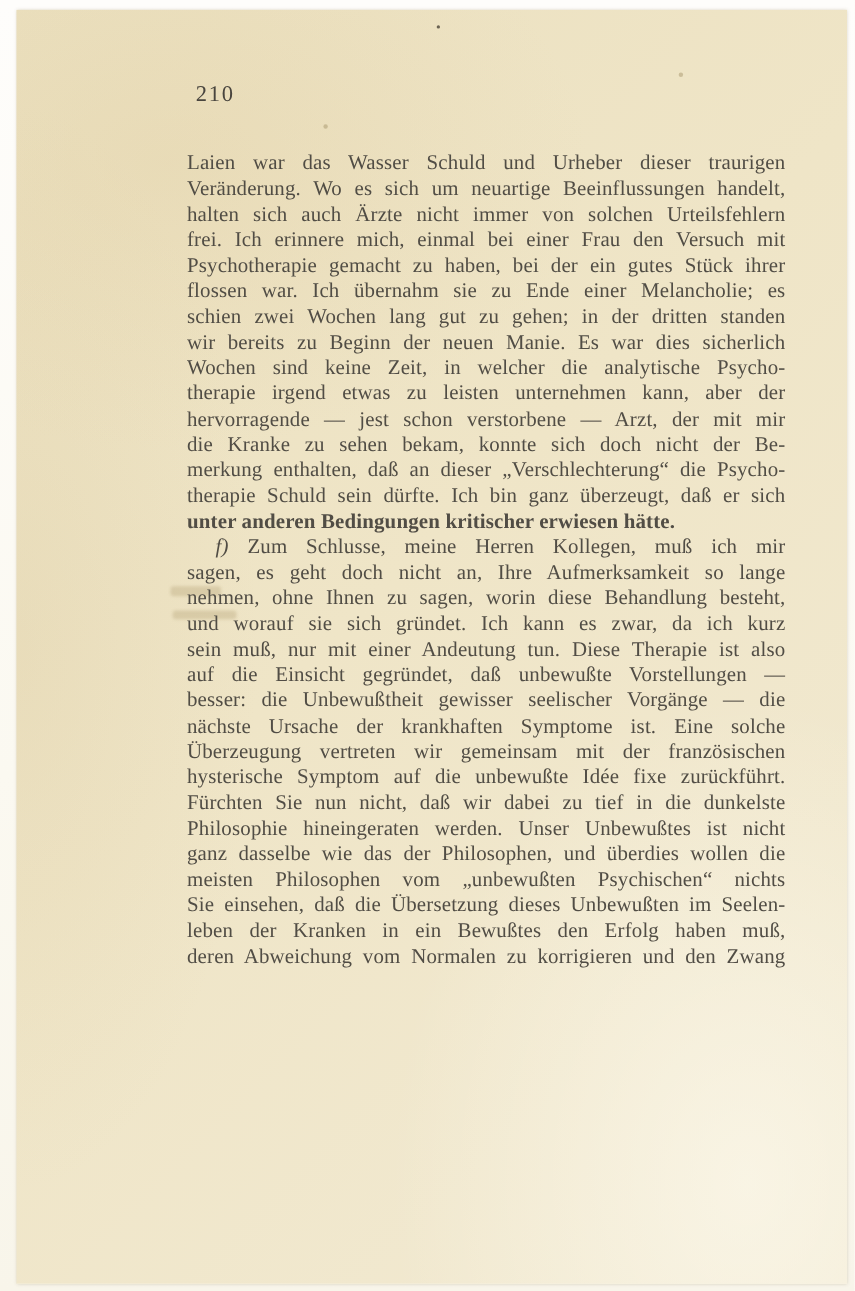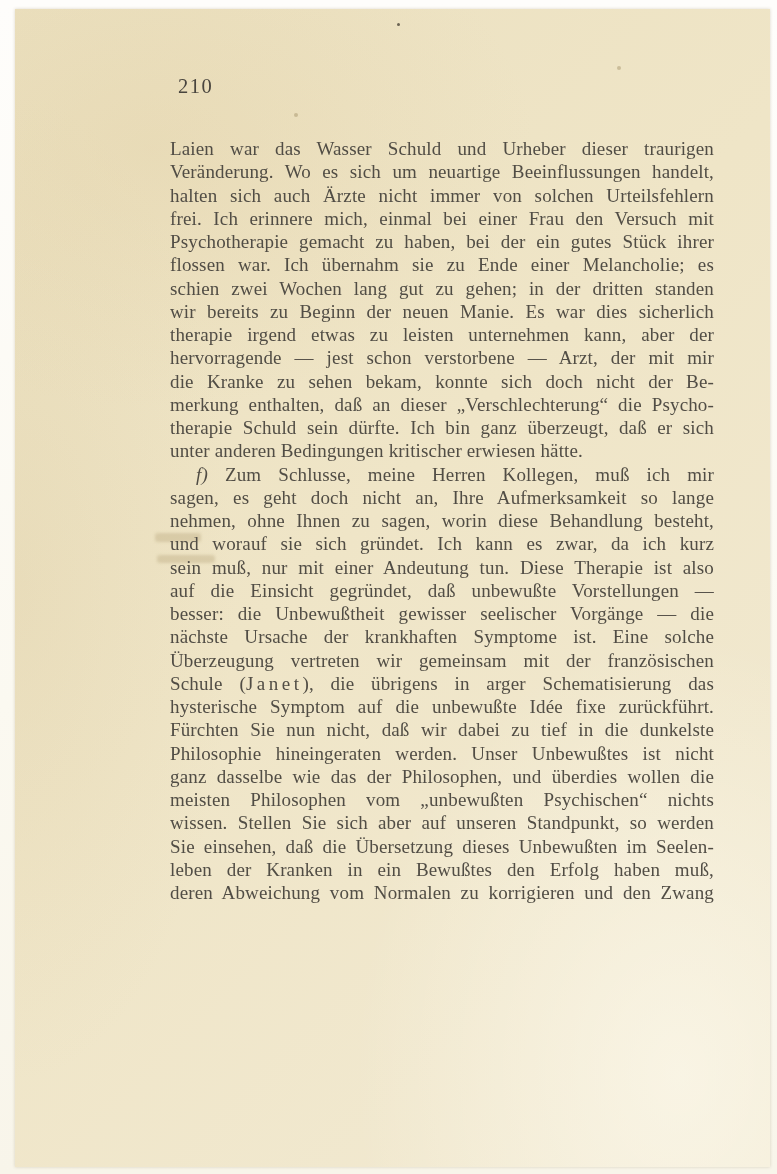--- a/index.html
+++ b/index.html
@@ -51,20 +51,21 @@
     letter-spacing: 0.15px;
   }
   .line {
     height: 23.25px;
     overflow: hidden;
     text-align: justify;
     text-align-last: justify;
   }
   .line.par-end {
     text-align-last: left;
+    font-weight: bold;
   }
   .line.indent {
     text-indent: 26px;
   }
   .marker {
     font-style: italic;
   }
   .sperr {
     letter-spacing: 3.5px;
   }
@@ -105,41 +106,40 @@
 
     <div class="textblock">
       <div class="line">Laien war das Wasser Schuld und Urheber dieser traurigen</div>
       <div class="line">Veränderung. Wo es sich um neuartige Beeinflussungen handelt,</div>
       <div class="line">halten sich auch Ärzte nicht immer von solchen Urteilsfehlern</div>
       <div class="line">frei. Ich erinnere mich, einmal bei einer Frau den Versuch mit</div>
       <div class="line">Psychotherapie gemacht zu haben, bei der ein gutes Stück ihrer</div>
       <div class="line">flossen war. Ich übernahm sie zu Ende einer Melancholie; es</div>
       <div class="line">schien zwei Wochen lang gut zu gehen; in der dritten standen</div>
       <div class="line">wir bereits zu Beginn der neuen Manie. Es war dies sicherlich</div>
+      <div class="line">Wochen sind keine Zeit, in welcher die analytische Psycho-</div>
       <div class="line">therapie irgend etwas zu leisten unternehmen kann, aber der</div>
       <div class="line">hervorragende — jest schon verstorbene — Arzt, der mit mir</div>
       <div class="line">die Kranke zu sehen bekam, konnte sich doch nicht der Be-</div>
       <div class="line">merkung enthalten, daß an dieser „Verschlechterung“ die Psycho-</div>
       <div class="line">therapie Schuld sein dürfte. Ich bin ganz überzeugt, daß er sich</div>
       <div class="line par-end">unter anderen Bedingungen kritischer erwiesen hätte.</div>
       <div class="line indent"><span class="marker">f)</span><span> Zum Schlusse, meine Herren Kollegen, muß ich mir</span></div>
       <div class="line">sagen, es geht doch nicht an, Ihre Aufmerksamkeit so lange</div>
       <div class="line">nehmen, ohne Ihnen zu sagen, worin diese Behandlung besteht,</div>
       <div class="line">und worauf sie sich gründet. Ich kann es zwar, da ich kurz</div>
       <div class="line">sein muß, nur mit einer Andeutung tun. Diese Therapie ist also</div>
       <div class="line">auf die Einsicht gegründet, daß unbewußte Vorstellungen —</div>
       <div class="line">besser: die Unbewußtheit gewisser seelischer Vorgänge — die</div>
       <div class="line">nächste Ursache der krankhaften Symptome ist. Eine solche</div>
       <div class="line">Überzeugung vertreten wir gemeinsam mit der französischen</div>
-      <div class="line"><span>Schule (</span><span class="sperr">Janet</span><span>), die übrigens in arger Schematisierung das</span></div>
       <div class="line">hysterische Symptom auf die unbewußte Idée fixe zurückführt.</div>
       <div class="line">Fürchten Sie nun nicht, daß wir dabei zu tief in die dunkelste</div>
       <div class="line">Philosophie hineingeraten werden. Unser Unbewußtes ist nicht</div>
       <div class="line">ganz dasselbe wie das der Philosophen, und überdies wollen die</div>
       <div class="line">meisten Philosophen vom „unbewußten Psychischen“ nichts</div>
-      <div class="line">wissen. Stellen Sie sich aber auf unseren Standpunkt, so werden</div>
       <div class="line">Sie einsehen, daß die Übersetzung dieses Unbewußten im Seelen-</div>
       <div class="line">leben der Kranken in ein Bewußtes den Erfolg haben muß,</div>
       <div class="line">deren Abweichung vom Normalen zu korrigieren und den Zwang</div>
     </div>
 
   </div>
 </div>
 
 </body></html>

